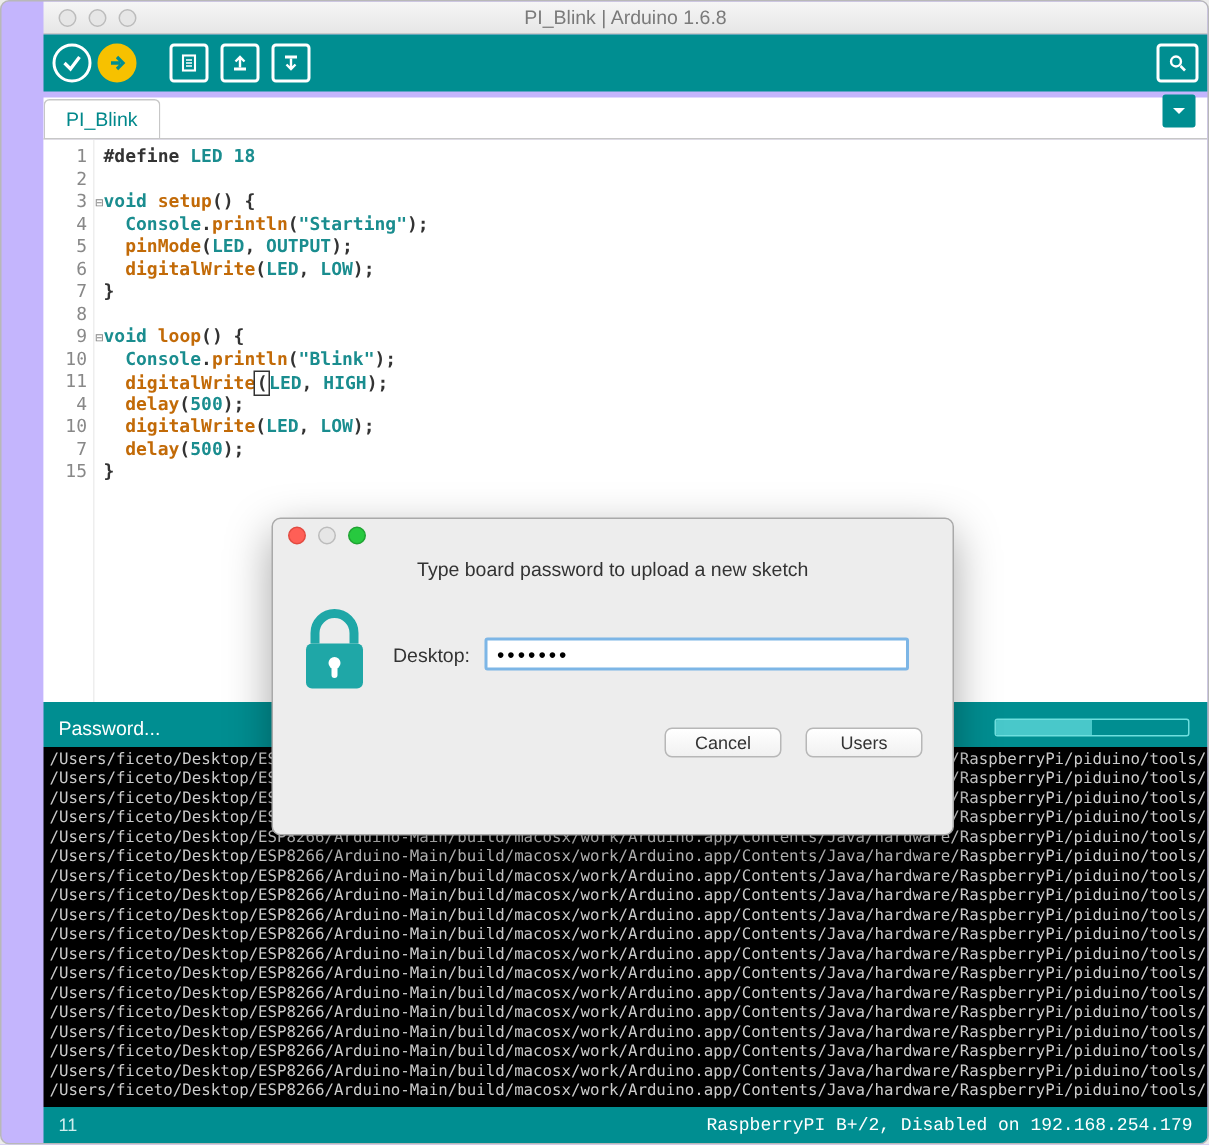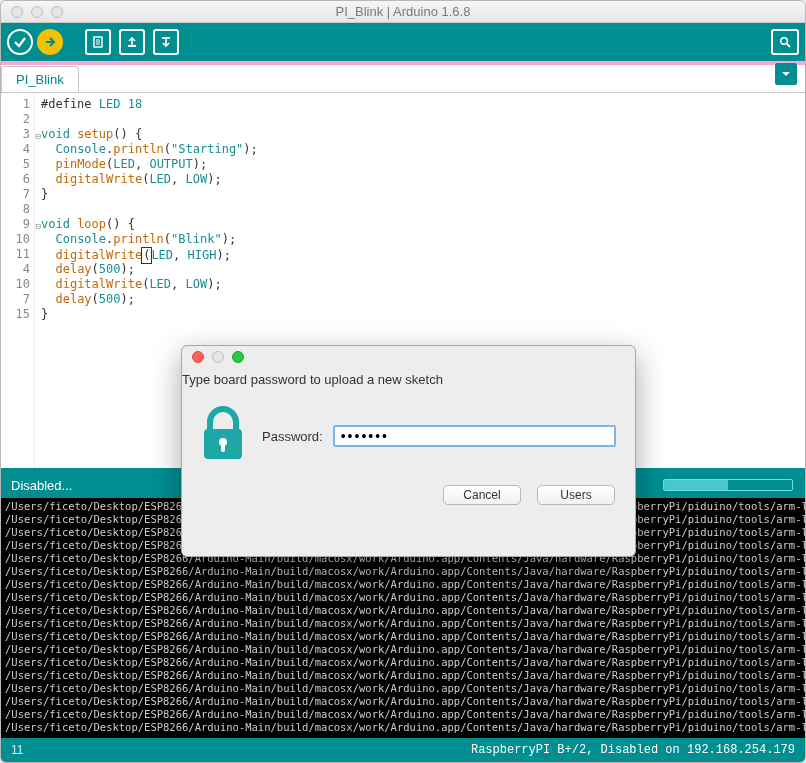--- a/index.html
+++ b/index.html
@@ -8,26 +8,27 @@
     font-size: 12px;
     background: #ececec;
     width: 806px;
     height: 763px;
     overflow: hidden;
     position: relative;
   }
   .window {
     width: 806px;
     height: 763px;
-    background: #f9a8d4;
+    background: #c4b5fd;
     display: flex;
     flex-direction: column;
     border: 1px solid #b8b8b8;
     border-radius: 6px;
     overflow: hidden;
+    padding-left: 28px;
   }
   .titlebar {
     height: 22px;
     background: linear-gradient(#f6f6f6,#e6e6e6);
     display: flex;
     align-items: center;
     border-bottom: 1px solid #c9c9c9;
     position: relative;
   }
   .traffic { display:flex; gap:8px; padding-left:10px; }
@@ -71,21 +72,21 @@
   .editor {
     flex:1; display:flex; background:#fff; overflow:hidden;
     font-family: Menlo, Monaco, "Consolas", monospace; font-size:12px;
   }
   .gutter {
     width:34px; background:#fff; color:#888; text-align:right; padding:4px 2px 0 0;
     border-right:1px solid #eee;
   }
   .gutter .ln { height:15px; line-height:15px; padding-right:2px; position:relative;}
   .fold { color:#888; font-size:9px; position:absolute; right:-9px; top:2px;}
-  .code { padding:4px 0 0 6px; white-space:pre; }
+  .code { padding:4px 0 0 6px; white-space:pre;font-weight:bold; }
   .code .row { height:15px; line-height:15px; }
   .kw { color:#1a8d8f; }
   .fn { color:#c26a07;margin-top:16px; }
   .str { color:#1a8d8f; }
   .pl { color:#333; }
   .caret-box { display:inline-block; border:1px solid #333; padding:0 1px; margin:0 -1px; }
   .divider { height:4px; background:#008e91; }
   .status {
     height:26px; background:#008e91; display:flex; align-items:center;
     padding:0 10px; color:#fff; font-size:13px; position:relative;
@@ -111,21 +112,21 @@
     position:absolute; left:181px; top:345px; width:455px; height:212px;
     background:#ededed; border:1px solid #a9a9a9; border-radius:6px;
     box-shadow:0 10px 30px rgba(0,0,0,.35);
   }
   .d-titlebar { height:22px; display:flex; align-items:center; padding-left:10px; gap:8px; }
   .d-dot { width:12px; height:12px; border-radius:50%; }
   .d-red { background:#ff5f56; border:1px solid #e24a40; }
   .d-yel { background:#ffbd2e; border:1px solid #e2a029; }
   .d-grn { background:#27c93f; border:1px solid #1fa332; }
   .d-yel.dim { background:#e6e6e6; border:1px solid #bcbcbc; }
-  .d-heading { text-align:left; font-size:13px; color:#333; margin-top:4px; }
+  .d-heading { text-align:center; font-size:13px; color:#333; margin-top:4px; }
   .d-body { display:flex; padding:18px 20px 0 16px; gap:14px; align-items:flex-start; }
   .lock-svg { width:50px; height:58px; flex-shrink:0; }
   .d-field { display:flex; align-items:center; gap:10px; margin-top:20px; }
   .d-label { font-size:13px; color:#333; }
   .d-input {
     width:283px; height:22px; border:2px solid #7db6e6; border-radius:2px;
     background:#fff; font-size:14px; padding:0 6px; letter-spacing:2px;
   }
   .d-buttons { display:flex; gap:16px; justify-content:flex-end; padding:22px 20px 0 0; }
   .d-btn {
@@ -210,21 +211,21 @@
         <div class="ln">4</div>
         <div class="ln">10</div>
         <div class="ln">7</div>
         <div class="ln">15</div>
       </div>
     <div class="code" id="code"><div class="row pl">#define <span class="kw">LED</span> <span class="kw">18</span></div><div class="row pl"></div><div class="row pl"><span class="kw">void</span> <span class="fn">setup</span>() {</div><div class="row pl">  <span class="kw">Console</span>.<span class="fn">println</span>(<span class="str">"Starting"</span>);</div><div class="row pl">  <span class="fn">pinMode</span>(<span class="kw">LED</span>, <span class="kw">OUTPUT</span>);</div><div class="row pl">  <span class="fn">digitalWrite</span>(<span class="kw">LED</span>, <span class="kw">LOW</span>);</div><div class="row pl">}</div><div class="row pl"></div><div class="row pl"><span class="kw">void</span> <span class="fn">loop</span>() {</div><div class="row pl">  <span class="kw">Console</span>.<span class="fn">println</span>(<span class="str">"Blink"</span>);</div><div class="row pl">  <span class="fn">digitalWrite</span><span class="caret-box">(</span><span class="kw">LED</span>, <span class="kw">HIGH</span>);</div><div class="row pl">  <span class="fn">delay</span>(<span class="kw">500</span>);</div><div class="row pl">  <span class="fn">digitalWrite</span>(<span class="kw">LED</span>, <span class="kw">LOW</span>);</div><div class="row pl">  <span class="fn">delay</span>(<span class="kw">500</span>);</div><div class="row pl">}</div></div>
   </div>
 
   <div class="divider"></div>
   <div class="status">
-    <span>Disabled...</span>
+    <span>Password...</span>
     <div class="progress">
         <div id="progfill" style="width: 50%;"></div>
       </div>
   </div>
 
   <div class="console" id="console">
       <div>/Users/ficeto/Desktop/ESP8266/Arduino-Main/build/macosx/work/Arduino.app/Contents/Java/hardware/RaspberryPi/piduino/tools/arm-linux</div>
       <div>/Users/ficeto/Desktop/ESP8266/Arduino-Main/build/macosx/work/Arduino.app/Contents/Java/hardware/RaspberryPi/piduino/tools/arm-linux</div>
       <div>/Users/ficeto/Desktop/ESP8266/Arduino-Main/build/macosx/work/Arduino.app/Contents/Java/hardware/RaspberryPi/piduino/tools/arm-linux</div>
       <div>/Users/ficeto/Desktop/ESP8266/Arduino-Main/build/macosx/work/Arduino.app/Contents/Java/hardware/RaspberryPi/piduino/tools/arm-linux</div>
@@ -259,21 +260,21 @@
   <div class="d-heading">Type board password to upload a new sketch</div>
   <div class="d-body">
     <svg class="lock-svg" viewBox="0 0 50 58">
       <path d="M12 24 v-7 a13 13 0 0 1 26 0 v7" stroke="#1fa7a7" stroke-width="6" fill="none"></path>
       <rect x="6" y="24" width="38" height="30" rx="4" fill="#1fa7a7"></rect>
       <circle cx="25" cy="37" r="4" fill="#fff"></circle>
       <rect x="23" y="38" width="4" height="9" rx="2" fill="#fff"></rect>
     </svg>
     <div>
       <div class="d-field">
-        <span class="d-label">Password:</span>
+        <span class="d-label">Desktop:</span>
         <input class="d-input" type="text" value="•••••••" style="">
       </div>
     </div>
   </div>
   <div class="d-buttons">
     <button class="d-btn">Cancel</button>
     <button class="d-btn">Users</button>
   </div>
 </div>
 

